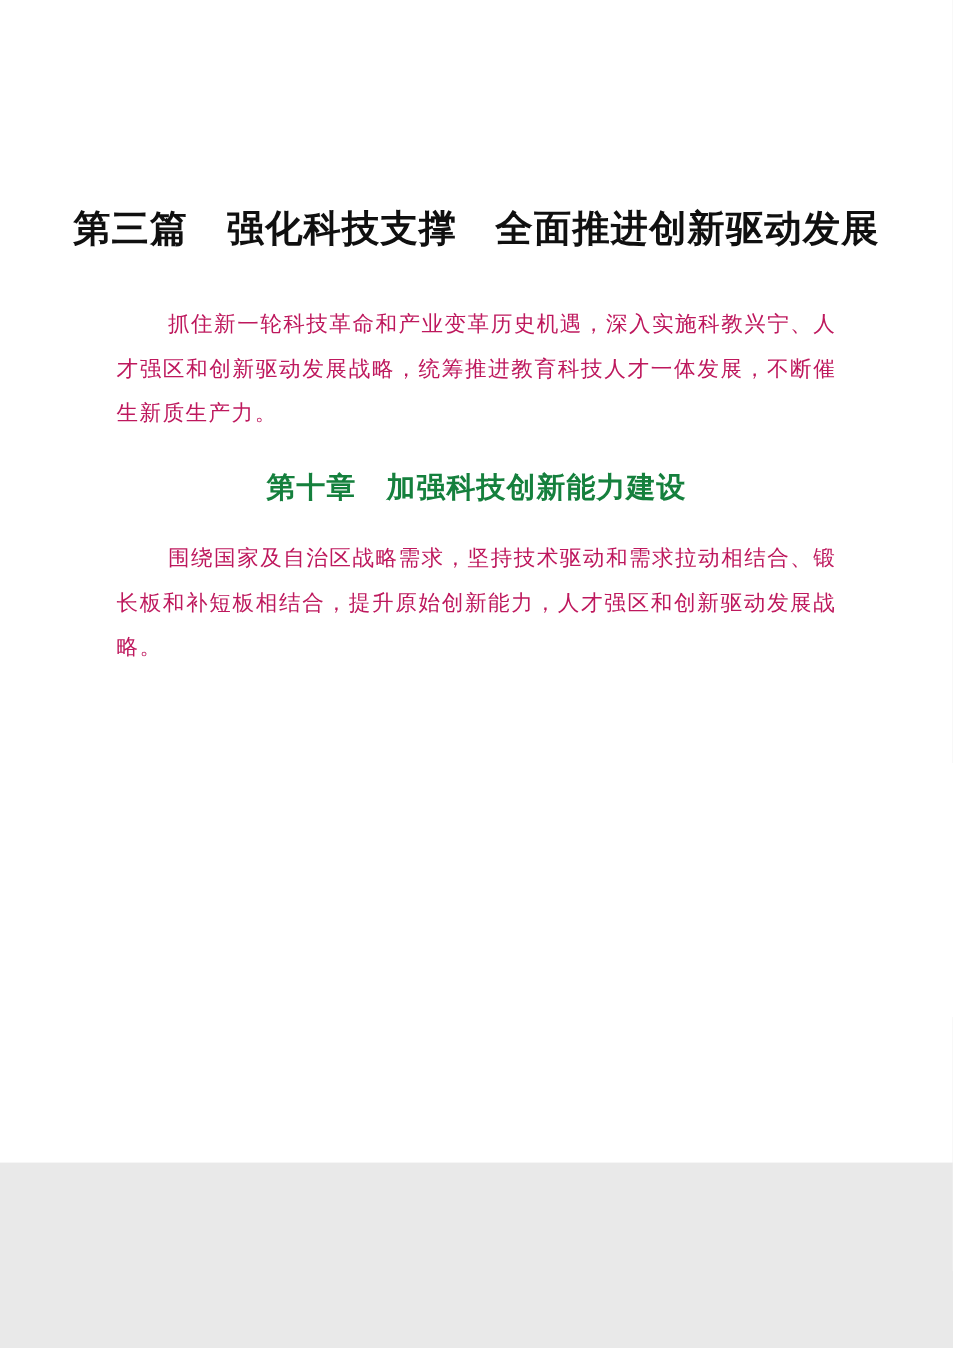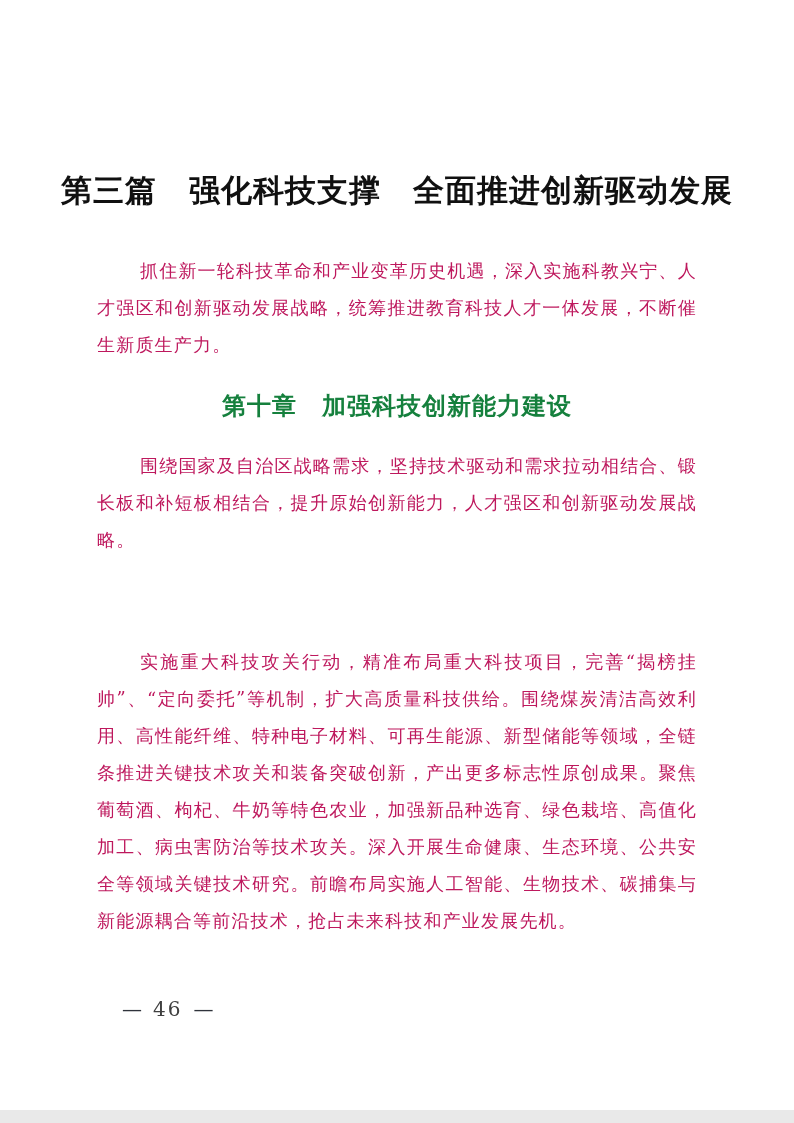--- a/index.html
+++ b/index.html
@@ -2,21 +2,21 @@
 <html><head>
 <meta charset="utf-8">
 <style>
   * { margin: 0; padding: 0; box-sizing: border-box; }
   html, body { background: #e9e9e9; }
   body { font-family: "DejaVu Serif", "Liberation Serif", serif; }
 
   .page {
     position: relative;
     width: 794px;
-    height: 1110px;
+    height: 969px;
     margin: 0 auto;
     background: #ffffff;
     overflow: hidden;
     color: #1f1f1f;
     padding-left: 44px;
   }
 
   .part-title {
     position: absolute;
     top: 170px;
@@ -79,21 +79,20 @@
 
   <h1 class="part-title">第三篇　强化科技支撑　全面推进创新驱动发展</h1>
 
   <p class="para para-intro">抓住新一轮科技革命和产业变革历史机遇，深入实施科教兴宁、人才强区和创新驱动发展战略，统筹推进教育科技人才一体发展，不断催生新质生产力。</p>
 
   <h2 class="heading chapter-heading">第十章　加强科技创新能力建设</h2>
 
   <p class="para para-chapter">围绕国家及自治区战略需求，坚持技术驱动和需求拉动相结合、锻长板和补短板相结合，提升原始创新能力，人才强区和创新驱动发展战略。</p>
 
 
-  <p class="para para-section">实施重大科技攻关行动，精准布局重大科技项目，完善“揭榜挂帅”、“定向委托”等机制，扩大高质量科技供给。围绕煤炭清洁高效利用、高性能纤维、特种电子材料、可再生能源、新型储能等领域，全链条推进关键技术攻关和装备突破创新，产出更多标志性原创成果。聚焦葡萄酒、枸杞、牛奶等特色农业，加强新品种选育、绿色栽培、高值化加工、病虫害防治等技术攻关。深入开展生命健康、生态环境、公共安全等领域关键技术研究。前瞻布局实施人工智能、生物技术、碳捕集与新能源耦合等前沿技术，抢占未来科技和产业发展先机。</p>
 
   <div class="footer">
     <span class="dash">—</span>
     <span class="num">46</span>
     <span class="dash">—</span>
   </div>
 
 </div>
 
 </body></html>

